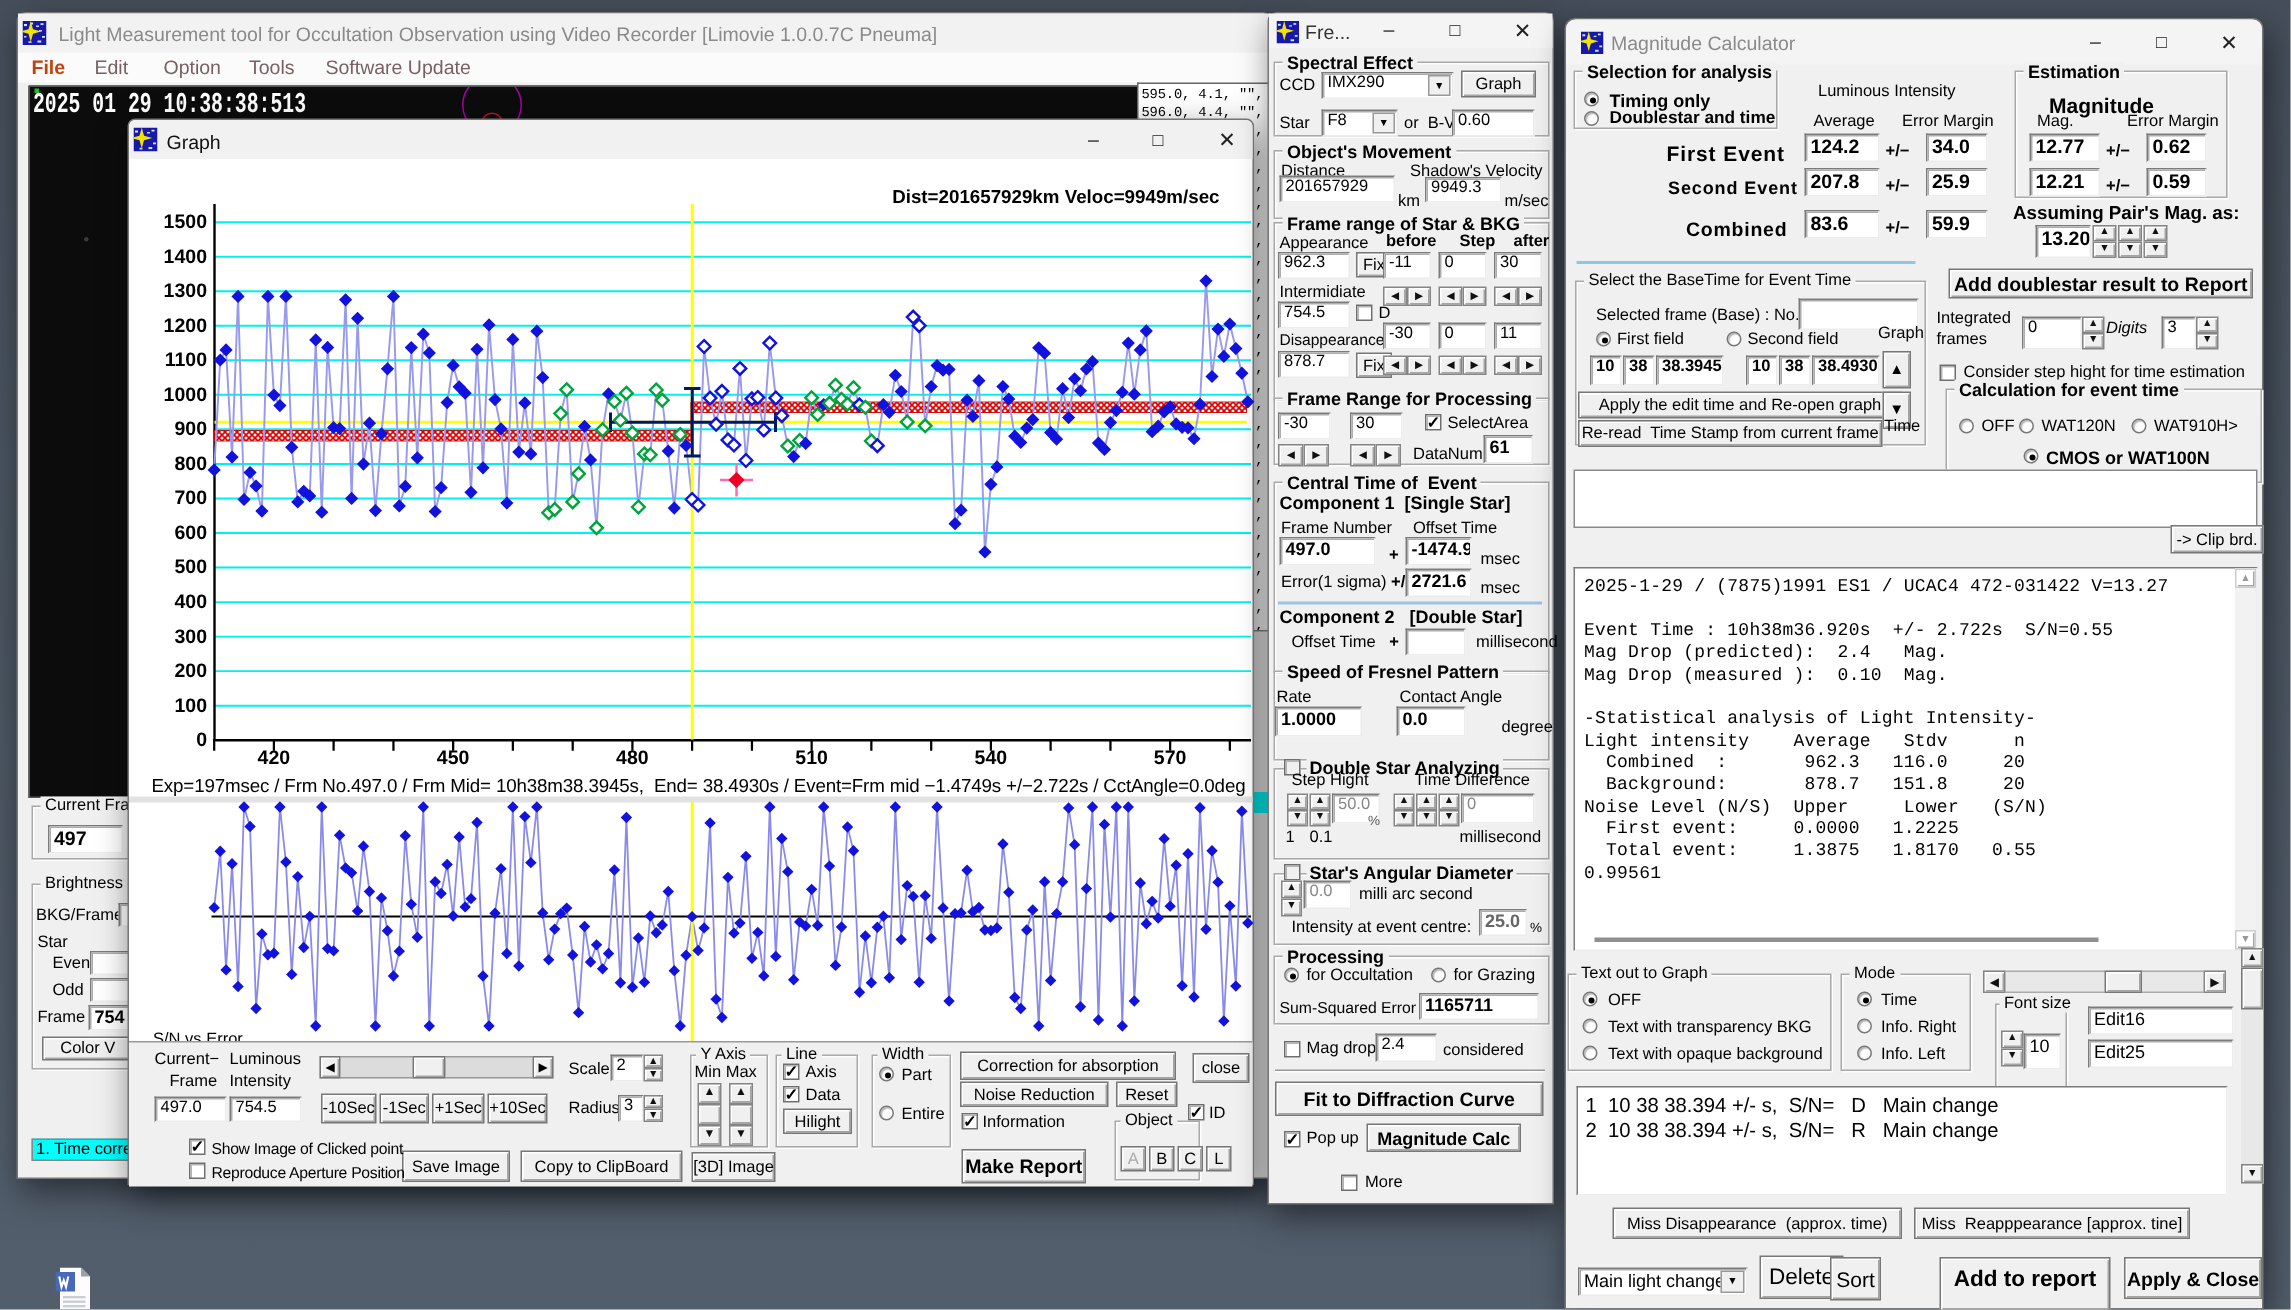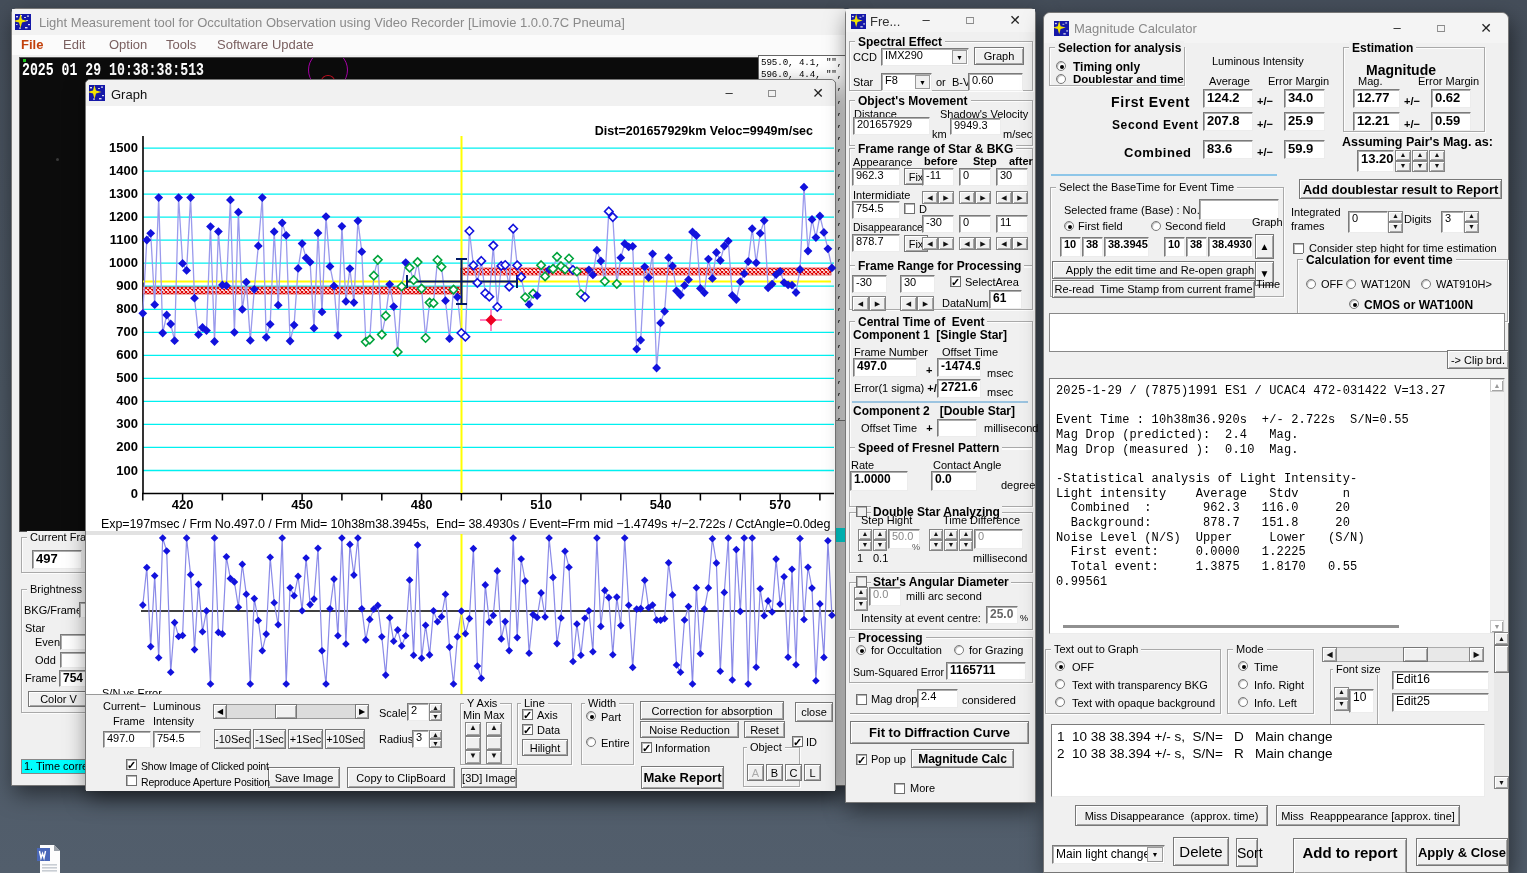--- a/index.html
+++ b/index.html
@@ -938,21 +938,21 @@
   <div class="btn" style="left:8px;top:248px;width:216px;height:18px;line-height:17px;text-align:center;">Apply the edit time and Re-open graph</div>
   <div class="btn" style="left:211px;top:248px;width:19px;height:25px;line-height:24px;font-size:10px;">▼</div>
   <div class="btn" style="left:8px;top:267px;width:203px;height:18px;line-height:17px;">Re-read&nbsp; Time Stamp from current frame</div>
   <div class="lbl" style="left:212px;top:265px;">Time</div>
 
   <div class="lbl" style="left:247px;top:193px;">Integrated</div>
   <div class="lbl" style="left:247px;top:207px;">frames</div>
   <div class="ed" style="left:304px;top:198px;width:40px;height:22px;">0</div>
   <div class="sp" style="left:344px;top:198px;width:15px;height:11px;">▲</div>
   <div class="sp" style="left:344px;top:209px;width:15px;height:11px;">▼</div>
-  <div class="lbl" style="left:360px;top:200px;">Digits</div>
+  <div class="lbl" style="left:360px;top:200px;font-style:italic;">Digits</div>
   <div class="ed" style="left:397px;top:198px;width:23px;height:22px;">3</div>
   <div class="sp" style="left:420px;top:198px;width:15px;height:11px;">▲</div>
   <div class="sp" style="left:420px;top:209px;width:15px;height:11px;">▼</div>
   <div class="cb" style="left:249px;top:230px;"></div>
   <div class="lbl" style="left:265px;top:229px;">Consider step hight for time estimation</div>
 
   <div class="gb" style="left:253px;top:246px;width:211px;height:63px;">
       <div class="gl" style="font-size:12px;">Calculation for event time</div>
     </div>
   <div class="ra" style="left:262px;top:266px;"></div>
@@ -1034,16 +1034,16 @@
 
   <div style="position:absolute;left:7px;top:711px;width:434px;height:73px;background:#fff;border:1px solid;border-color:#7b7b7b #ececec #ececec #7b7b7b;"></div>
   <div class="lbl" style="left:13px;top:716px;font-size:13.5px;">1&nbsp;&nbsp;10 38 38.394 +/- s,&nbsp; S/N=&nbsp;&nbsp; D&nbsp;&nbsp; Main change</div>
   <div class="lbl" style="left:13px;top:733px;font-size:13.5px;">2&nbsp;&nbsp;10 38 38.394 +/- s,&nbsp; S/N=&nbsp;&nbsp; R&nbsp;&nbsp; Main change</div>
 
   <div class="btn" style="left:31px;top:792px;width:193px;height:21px;line-height:20px;">Miss Disappearance&nbsp; (approx. time)</div>
   <div class="btn" style="left:232px;top:792px;width:184px;height:21px;line-height:20px;">Miss&nbsp; Reapppearance [approx. tine]</div>
 
   <div class="ed" style="left:8px;top:832px;width:113px;height:19px;font-size:12px;line-height:17px;">Main light change<div style="position:absolute;right:1px;top:1px;width:16px;height:15px;background:#f0f0f0;border:1px solid #999;font-size:7px;text-align:center;line-height:14px;">▼</div></div>
   <div class="btn" style="left:129px;top:824px;width:56px;height:29px;line-height:28px;font-size:15px;">Delete</div>
-  <div class="btn" style="left:192px;top:825px;width:22px;height:29px;line-height:28px;font-size:14px;">Sort</div>
+  <div class="btn" style="left:176px;top:825px;width:34px;height:29px;line-height:28px;font-size:14px;">Sort</div>
   <div class="btn b" style="left:249px;top:825px;width:114px;height:36px;line-height:27px;font-size:15px;">Add to report</div>
   <div class="btn b" style="left:372px;top:825px;width:92px;height:28px;line-height:27px;font-size:13px;">Apply &amp; Close</div>
 </div>
 
 </body></html>

